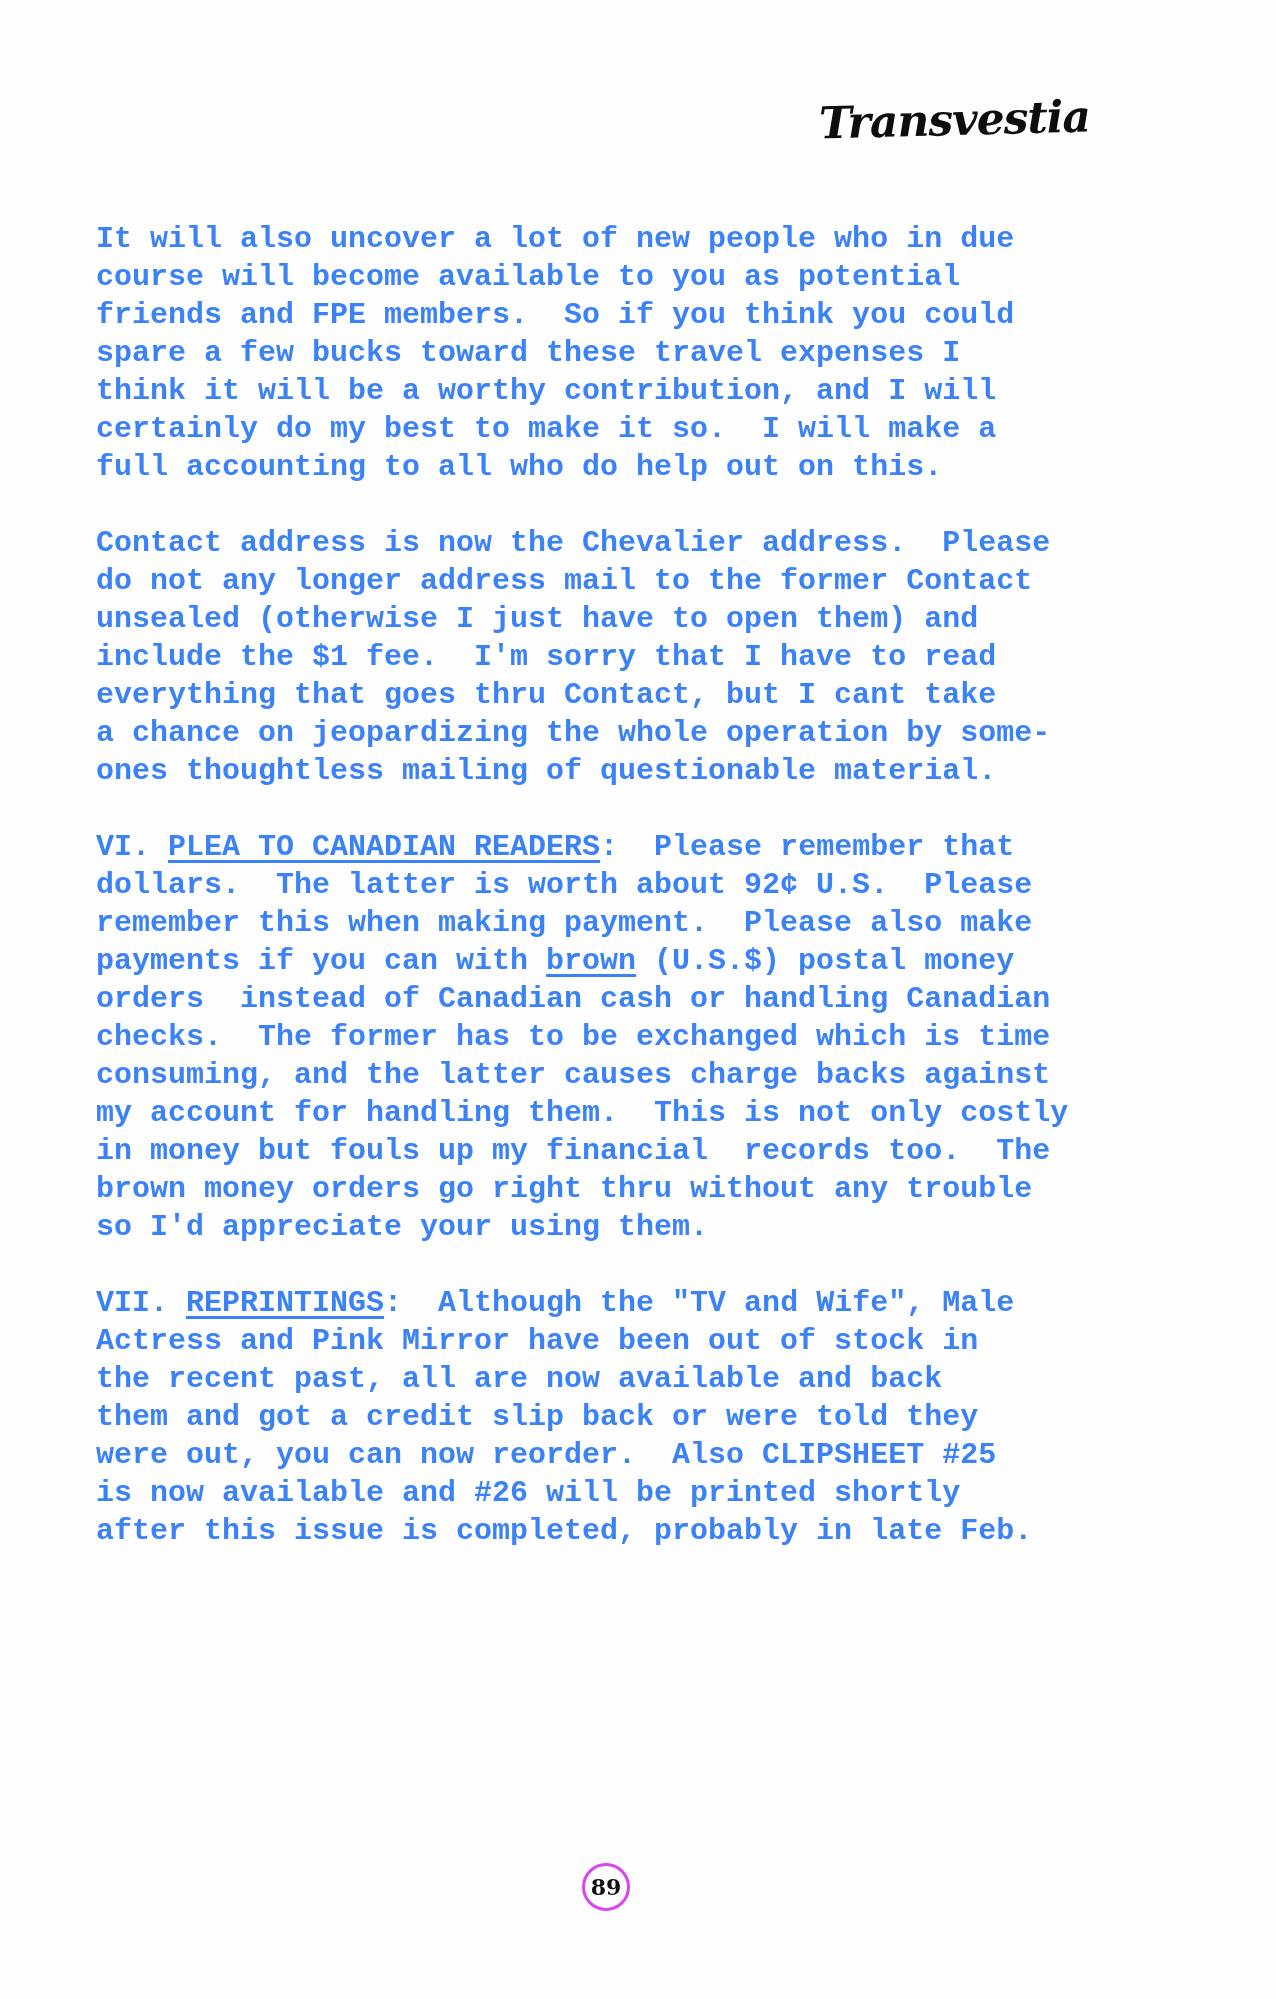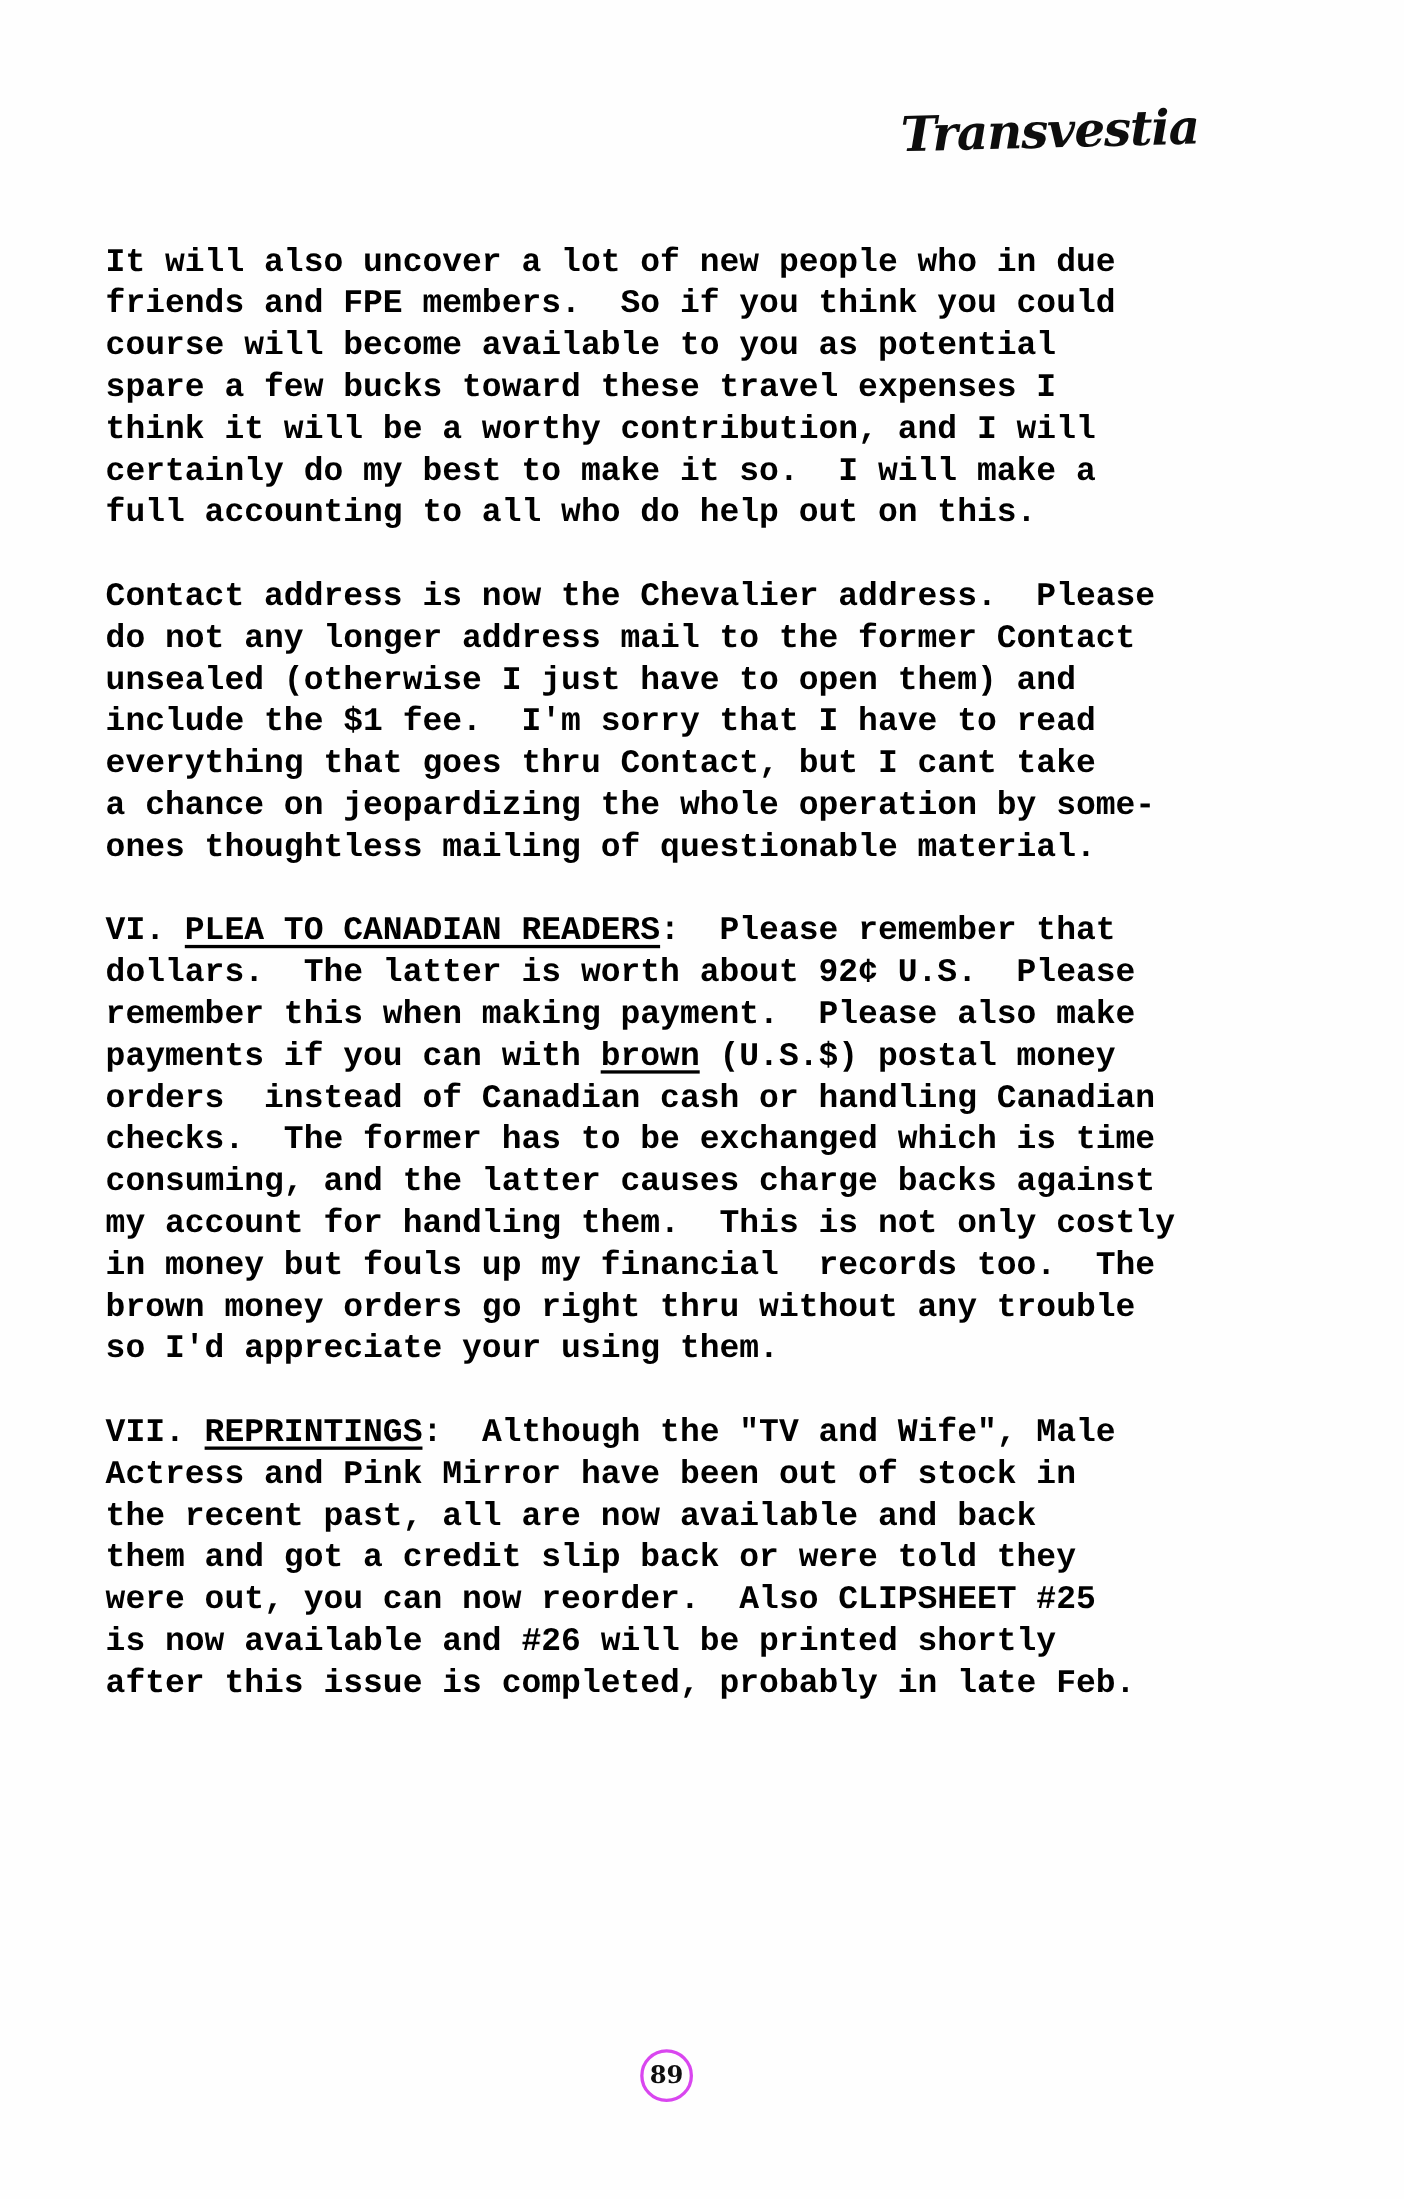--- a/index.html
+++ b/index.html
@@ -29,21 +29,21 @@
     left:96px;
     top:220px;
   }
   .section { margin-top:38px; }
   .section:first-child { margin-top:0; }
   .line {
     white-space:pre;
     font-size:30px;
     line-height:38px;
     font-weight:bold;
-    color:#000000;
+    color:#3b82f6;
   }
   .u {
     text-decoration:underline;
     text-decoration-thickness:3px;
     text-underline-offset:5px;
   }
   .page-badge {
     position:absolute;
     left:582px;
     top:1863px;
@@ -63,22 +63,22 @@
 </style>
 </head>
 <body>
 
 <div class="page">
   <div class="logo">Transvestia</div>
 
   <div class="text-block">
     <div class="section">
         <div class="line"><span>It will also uncover a lot of new people who in due</span></div>
+        <div class="line"><span>course will become available to you as potential</span></div>
         <div class="line"><span>friends and FPE members.  So if you think you could</span></div>
-        <div class="line"><span>course will become available to you as potential</span></div>
         <div class="line"><span>spare a few bucks toward these travel expenses I</span></div>
         <div class="line"><span>think it will be a worthy contribution, and I will</span></div>
         <div class="line"><span>certainly do my best to make it so.  I will make a</span></div>
         <div class="line"><span>full accounting to all who do help out on this.</span></div>
       </div>
     <div class="section">
         <div class="line"><span>Contact address is now the Chevalier address.  Please</span></div>
         <div class="line"><span>do not any longer address mail to the former Contact</span></div>
         <div class="line"><span>unsealed (otherwise I just have to open them) and</span></div>
         <div class="line"><span>include the $1 fee.  I'm sorry that I have to read</span></div>

